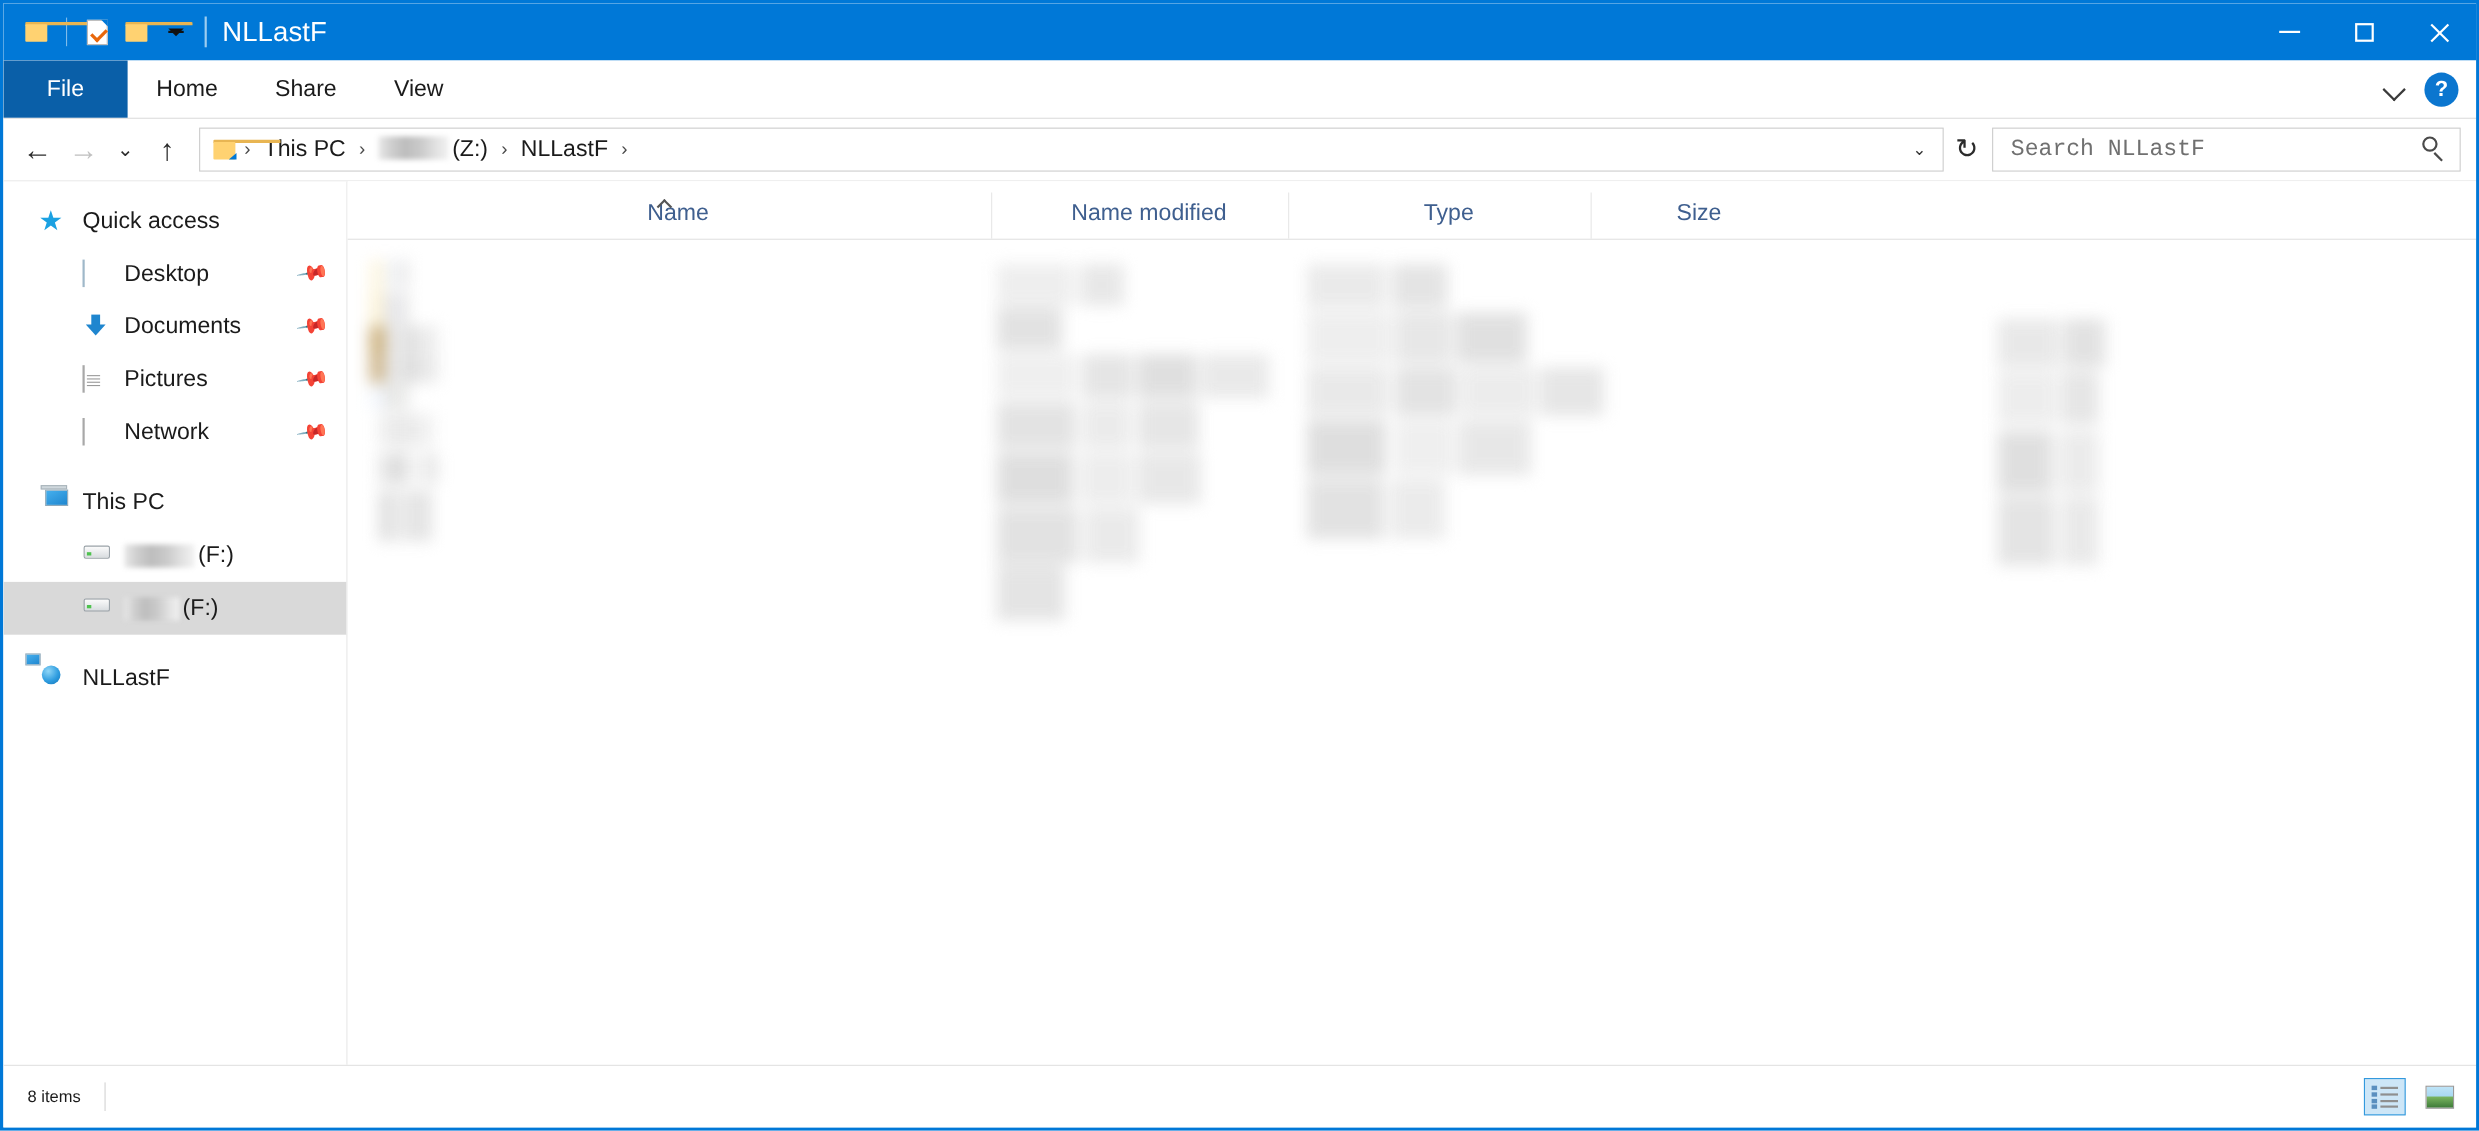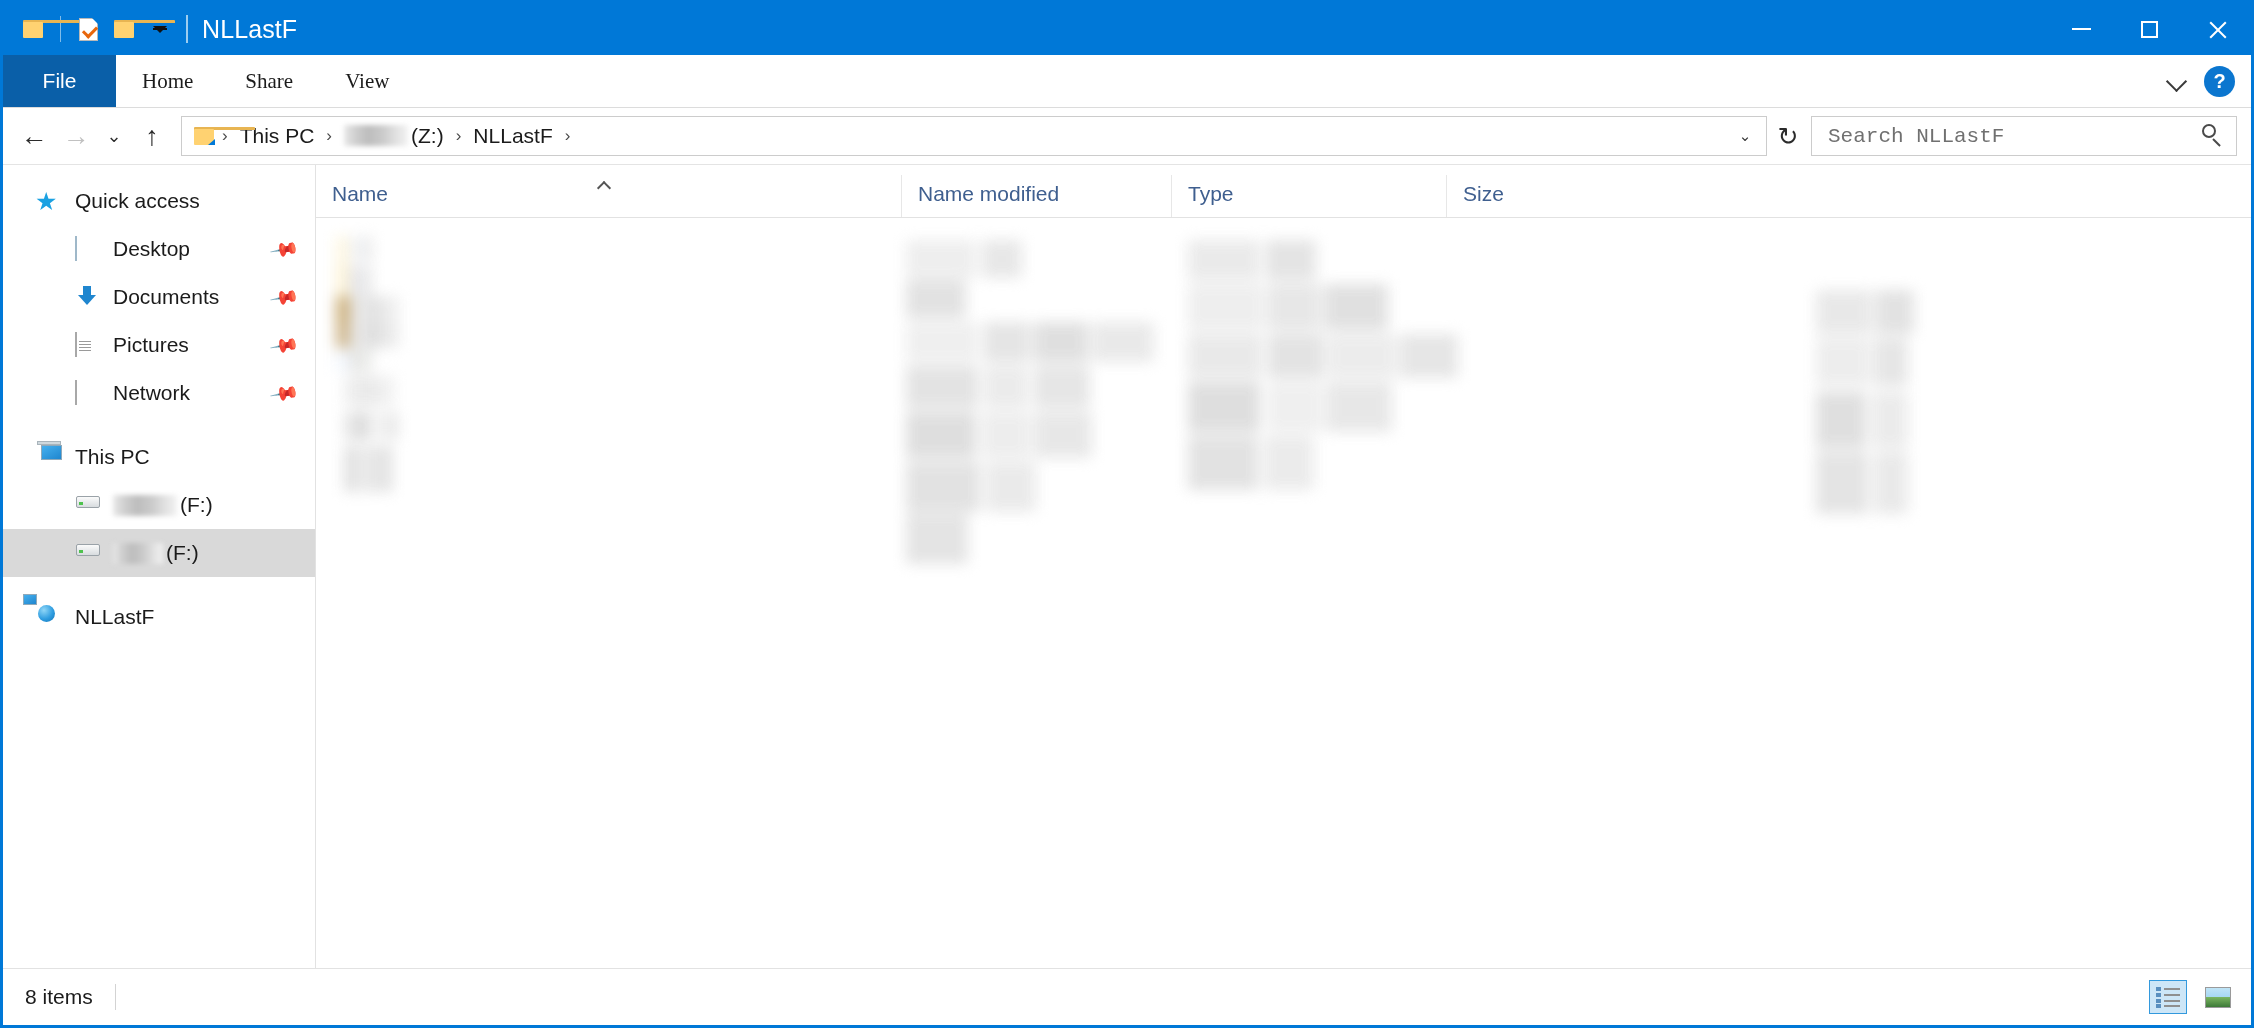--- a/index.html
+++ b/index.html
@@ -182,21 +182,20 @@
     display: flex;
     align-items: center;
     justify-content: center;
   }
   .tab {
     padding: 0 26px;
     display: flex;
     align-items: center;
     font-size: 21px;
     color: #1b1b1b;
-    font-family: Liberation Serif, serif;
   }
   .ribbon-right {
     margin-left: auto;
     display: flex;
     align-items: center;
     padding-right: 16px;
     gap: 16px;
   }
   .chev-down {
     width: 22px; height: 22px;
@@ -514,20 +513,21 @@
     font-size: 21px;
     color: #3f5f8f;
     padding: 0 0 11px 16px;
     box-sizing: border-box;
     border-left: 1px solid #e7e7e7;
     height: 42px;
     display: flex;
     align-items: flex-end;
     position: relative;
     white-space: nowrap;
+    justify-content: center;
   }
   .col:first-child { border-left: 0; }
   .col-name { width: 585px; flex: 0 0 585px; }
   .col-date { width: 270px; flex: 0 0 270px; }
   .col-type { width: 275px; flex: 0 0 275px; }
   .col-size { width: 180px; flex: 0 0 180px; }
   .sort-caret {
     position: absolute;
     left: 282px;
     top: 6px;
@@ -558,21 +558,21 @@
   .statusbar {
     height: 56px;
     flex: 0 0 auto;
     border-top: 1px solid #e2e2e2;
     display: flex;
     align-items: center;
     padding: 0 14px 0 22px;
     background: #ffffff;
   }
   .status-text {
-    font-size: 21px;
+    font-size: 15px;
     color: #1b1b1b;
   }
   .status-sep {
     width: 1px; height: 26px;
     background: #d3d3d3;
     margin-left: 22px;
   }
   .view-btns {
     margin-left: auto;
     display: flex;

